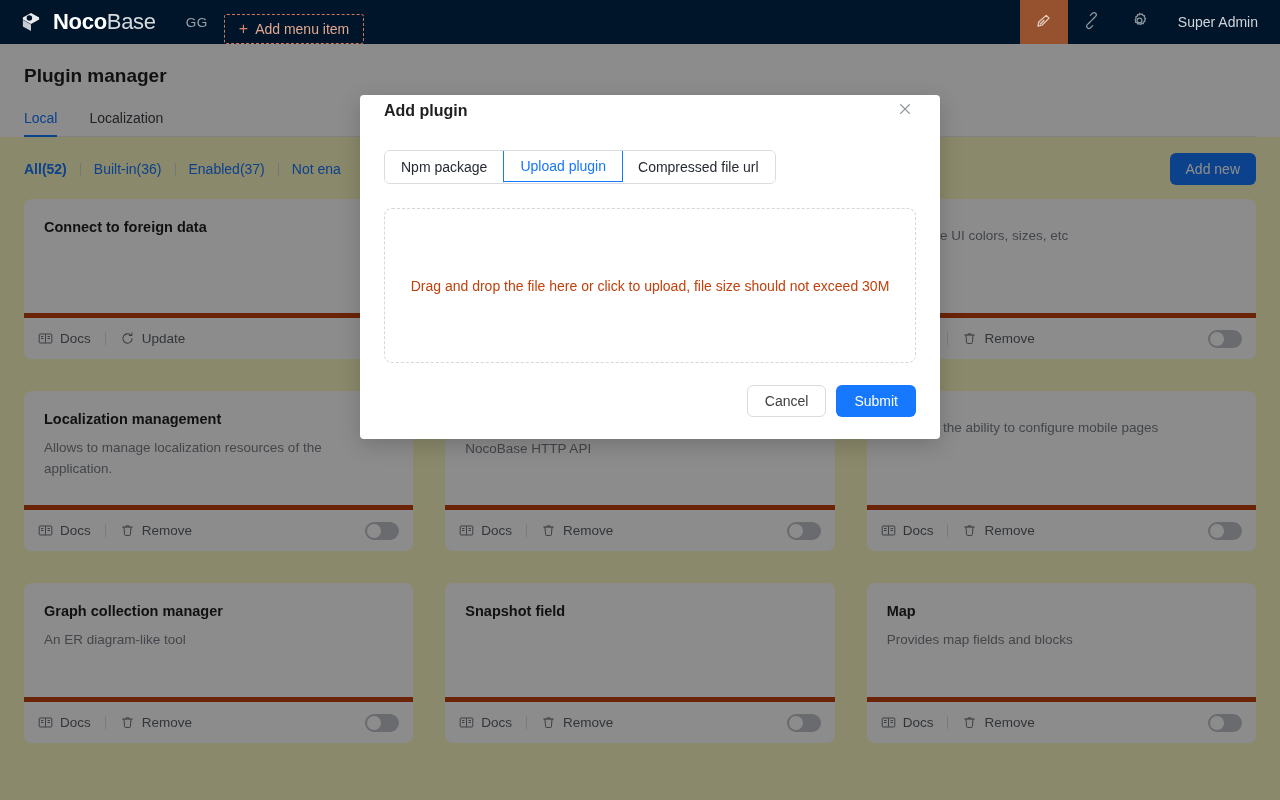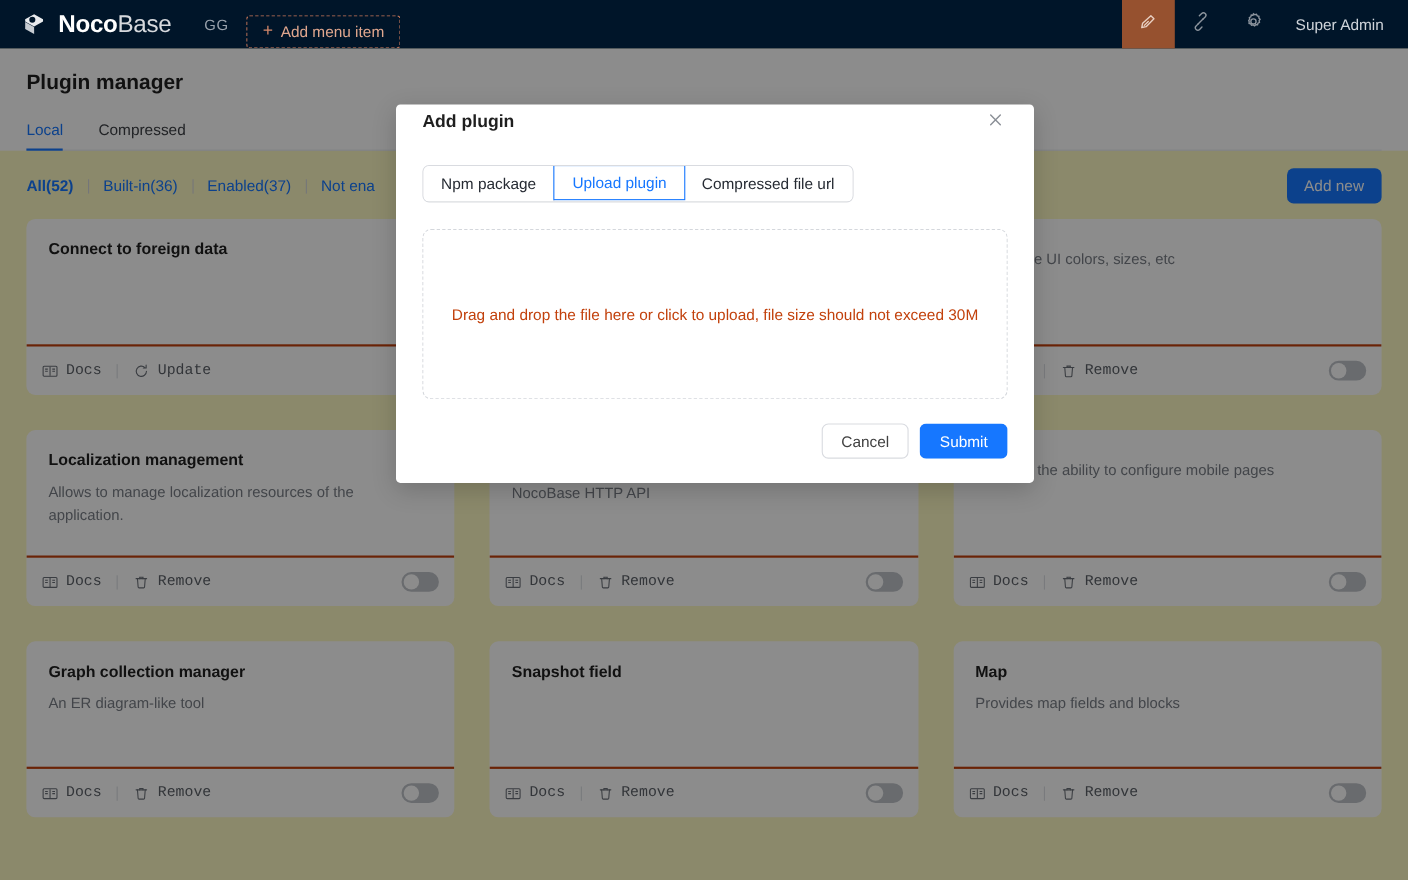--- a/index.html
+++ b/index.html
@@ -106,23 +106,23 @@
     height: 160px; display: flex; flex-direction: column;
     overflow: hidden;
   }
   .card-body { padding: 18px 20px 0 20px; flex: 1; }
   .card-title { font-size: 14.5px; font-weight: 700; color: #1f1f1f; line-height: 20px; }
   .card-desc {
     font-size: 13.5px; color: #7a7f87; line-height: 21px;
     margin-top: 8px; max-width: 290px;
   }
   .card-foot {
-    height: 46px; border-top: 2px solid #c2410c;
+    height: 46px; border-top: 5px solid #c2410c;
     display: flex; align-items: center;
-    padding: 0 14px 0 14px; gap: 0; font-family: Liberation Mono, monospace;
+    padding: 0 14px 0 14px; gap: 0;
   }
   .foot-link {
     display: flex; align-items: center; gap: 7px;
     font-size: 13.5px; color: #5d6269;
   }
   .foot-sep { width: 1px; height: 13px; background: #dcdfe3; margin: 0 14px; }
   .toggle {
     margin-left: auto;
     width: 34px; height: 18px; border-radius: 10px;
     background: #bfc3c9; position: relative;
@@ -202,21 +202,21 @@
 </style>
 </head>
 <body>
 
 <div class="page">
 
   <div class="page-head">
     <div class="page-title">Plugin manager</div>
     <div class="tabs">
       <div class="tab active">Local</div>
-      <div class="tab">Compressed</div>
+      <div class="tab">Localization</div>
     </div>
   </div>
 
   <div class="filters-row">
     <div class="filters">
       <span class="filter active">All(52)</span>
       <span class="filter-sep"></span>
       <span class="filter">Built-in(36)</span>
       <span class="filter-sep"></span>
       <span class="filter">Enabled(37)</span>

